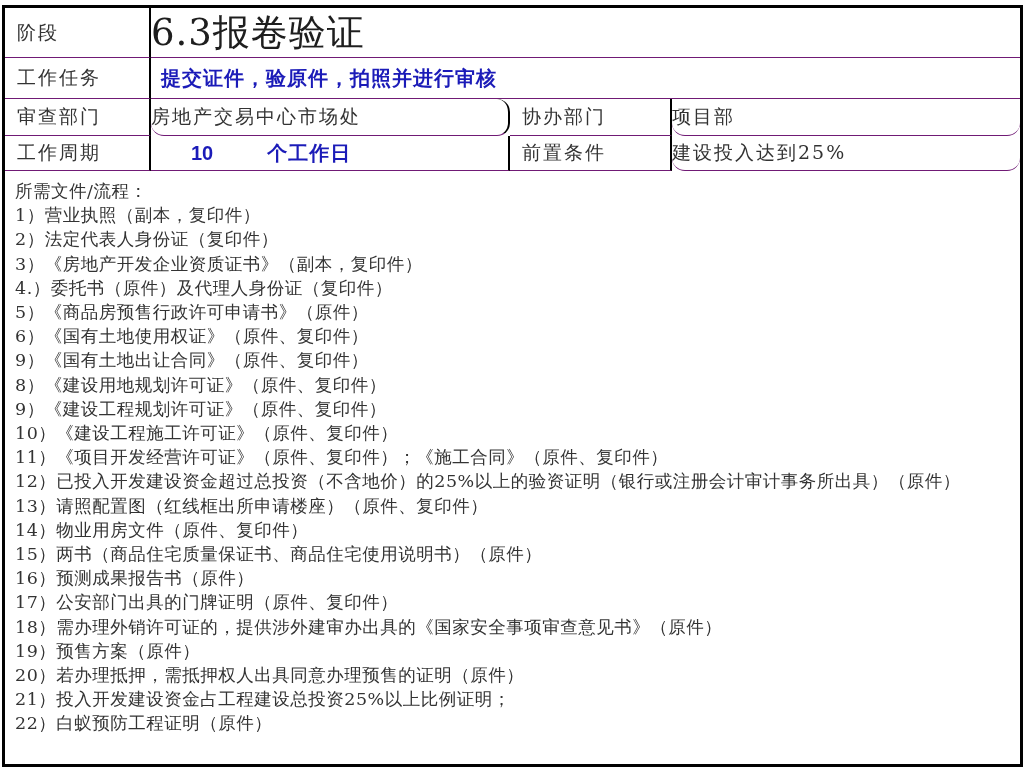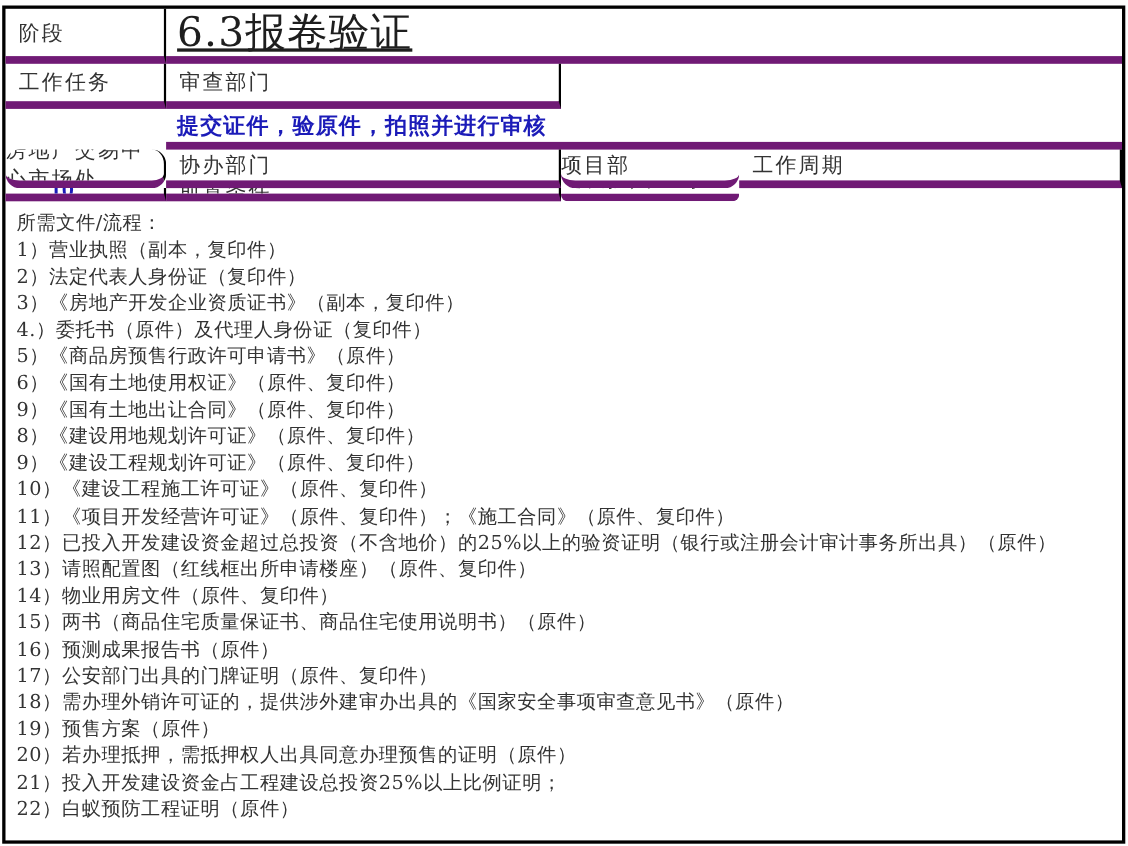--- a/index.html
+++ b/index.html
@@ -24,35 +24,34 @@
     grid-template-columns: 146px 359px 162px 1fr;
     grid-template-rows: 50px 41px 37px 35px 1fr;
     background: #ffffff;
   }
   .cell {
     display: flex;
     align-items: center;
     overflow: hidden;
   }
   .br { border-right: 2px solid #000000; }
-  .bb { border-bottom: 7px solid #701a75; }
+  .bb { border-bottom: 1px solid #701a75; }
   .span3 { grid-column: 2 / 5; }
   .span4 { grid-column: 1 / 5; }
   .label-cell {
     padding-left: 12px;
     font-size: 19px;
     letter-spacing: 2px;
     color: #333333;
   }
   .title-cell {
-    padding-left: 10px;
+    padding-left: 0;
     font-size: 37px;
     color: #1e1e1e;
     letter-spacing: 1px;
-    text-decoration: underline;
   }
   .task-cell {
     padding-left: 10px;
     font-family: "Liberation Sans", sans-serif;
     font-weight: bold;
     font-size: 20px;
     letter-spacing: 1px;
   }
   .value-cell {
     padding-left: 0;
@@ -85,23 +84,23 @@
 </head>
 <body>
 
 <div class="sheet">
   <div class="doc-table">
 
     <div class="cell label-cell br bb">阶段</div>
     <div class="cell title-cell span3 bb">6.3报卷验证</div>
 
     <div class="cell label-cell br bb">工作任务</div>
+    <div class="cell task-cell blue span3 bb">提交证件，验原件，拍照并进行审核</div>
+
     <div class="cell label-cell br bb">审查部门</div>
-
-    <div class="cell task-cell blue span3 bb">提交证件，验原件，拍照并进行审核</div>
     <div class="cell value-cell br bb">房地产交易中心市场处</div>
     <div class="cell label-cell br bb">协办部门</div>
     <div class="cell value-cell bb">项目部</div>
 
     <div class="cell label-cell br bb">工作周期</div>
     <div class="cell period-cell blue br bb">
       <span>10</span>
       <span class="unit">个工作日</span>
     </div>
     <div class="cell label-cell br bb">前置条件</div>

